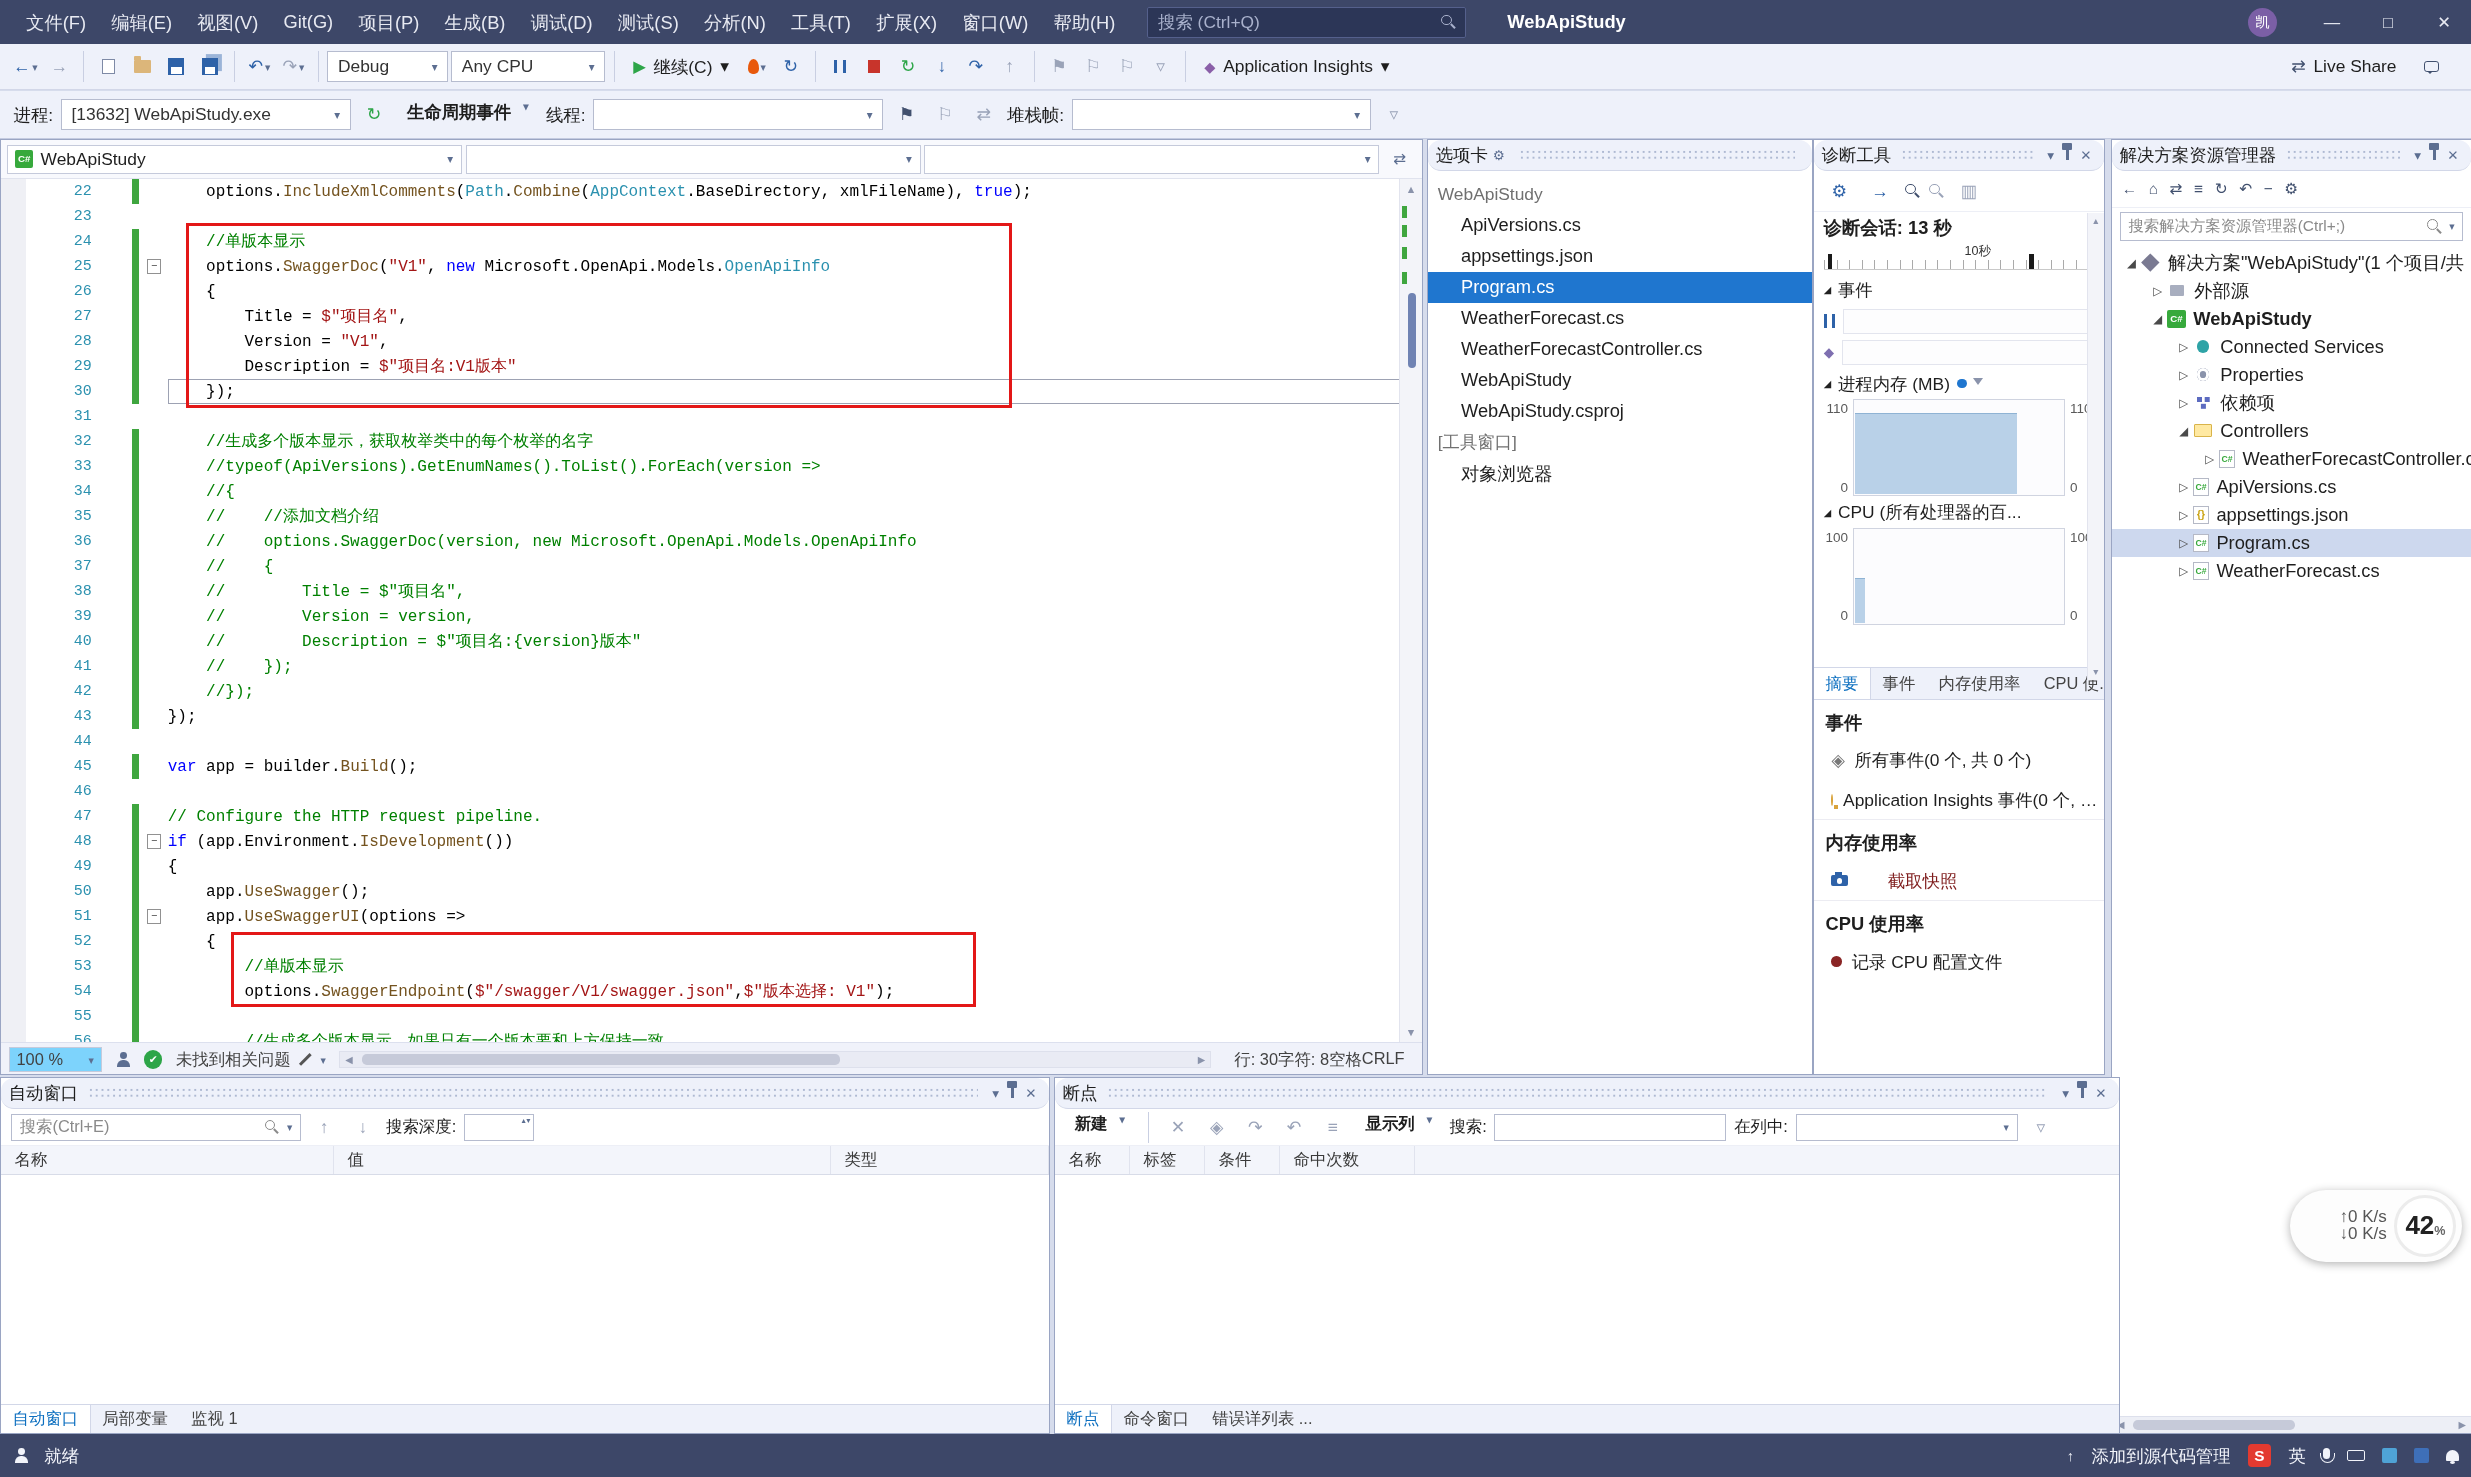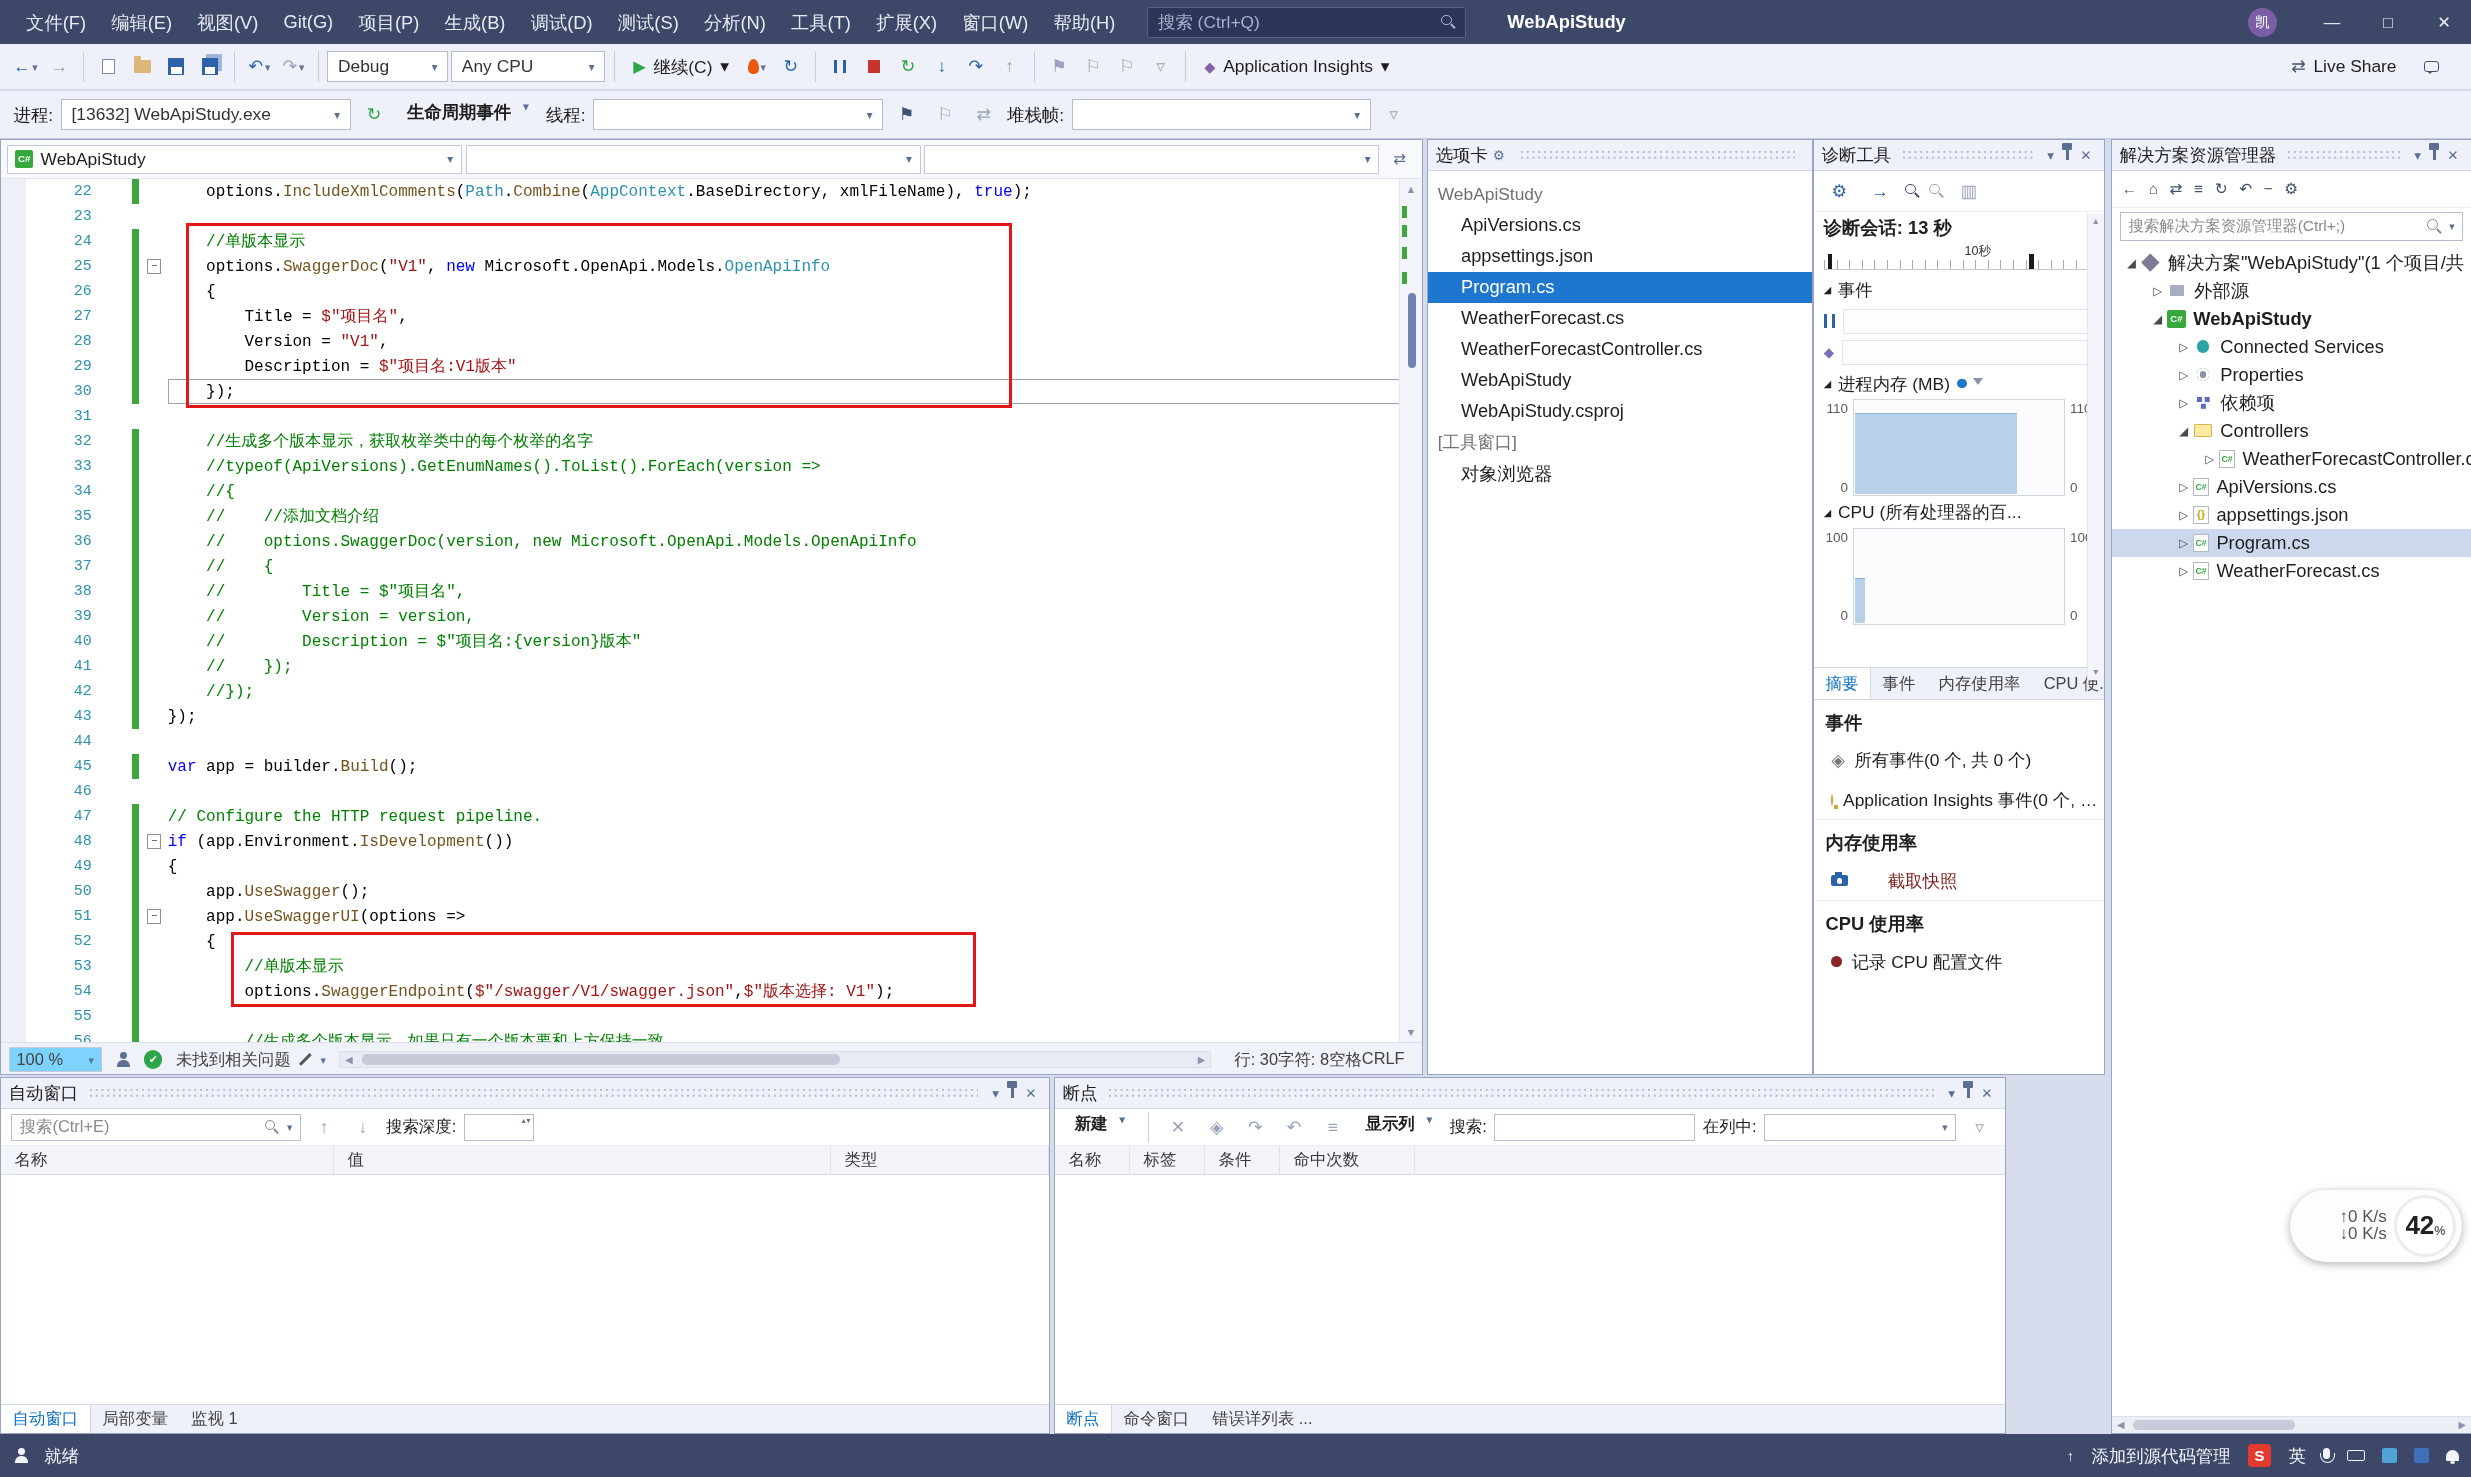--- a/index.html
+++ b/index.html
@@ -59,21 +59,21 @@
   .i-bell::after { content:''; position:absolute; left:3.9px; bottom:-2.9px; width:4.8px; height:2.9px; border-radius:50%; background:currentColor; }
   .i-mic { width:6.8px; height:10.6px; background:currentColor; border-radius:3.9px; position:relative; display:inline-block; margin-bottom:3.9px;}
   .i-mic::after { content:''; position:absolute; left:-3.4px; top:4.8px; width:13.5px; height:8.7px; border:1.4px solid currentColor; border-top:none; border-radius:0 0 7.7px 7.7px; }
   .i-kbd { width:17.4px; height:11.6px; border:1.4px solid currentColor; border-radius:1.9px; display:inline-block; }
   .i-bubble { width:15.4px; height:11.6px; border:1.4px solid currentColor; border-radius:2.9px; position:relative; display:inline-block; }
   .i-bubble::after { content:''; position:absolute; left:2.9px; bottom:-4.8px; border:2.9px solid transparent; border-top-color:currentColor; }
   .sq { width:14.5px; height:14.5px; display:inline-block; border-radius:1.9px; }
 
   
   .panel { position:absolute; background:#fff; border:1px solid #9AA5C3; display:flex; flex-direction:column; overflow:hidden; }
-  .panel-title { height:31px; flex:none; background:#EEF1FA; border-bottom:1px solid #D2D7E8; display:flex; align-items:center; padding:0 7.7px; font-size:17.4px; color:#1E1E1E; white-space:nowrap; }
+  .panel-title { height:31px; flex:none; background:#EEF1FA; border-bottom:1px solid #D2D7E8; display:flex; align-items:center; padding:0 7.7px; font-size:17.4px; color:#1E1E1E; white-space:nowrap;border-radius:13px; }
   .drag-dots { flex:1; height:11.6px; margin:0 9.7px; background-image:radial-gradient(circle,#AEB9D2 1.2px,transparent 1.4px); background-size:5.8px 5.8px; }
   .pt-ic { color:#5C6E91; font-size:13.5px; margin:0 4.8px; }
 
   
   .editor { left:0; top:139px; width:1423px; height:936px; }
   .navbar { height:39px; flex:none; background:#F8F9FD; border-bottom:1px solid #E0E3EE; display:flex; align-items:center; gap:3.9px; padding:0 5.8px; }
   .nav-combo { flex:1; height:29px; background:#fff; border:1px solid #C5CADB; display:flex; align-items:center; gap:7.7px; padding:0 7.7px; font-size:17.4px; }
   .nav-combo .arr { margin-left:auto; font-size:11.6px; color:#5C6E91; }
   .proj-ic { width:17.4px; height:17.4px; background:#37A93C; border-radius:1.9px; color:#fff; font-size:9.7px; font-weight:bold; display:flex; align-items:center; justify-content:center; }
   .proj-ic::after { content:'C#'; }
@@ -166,21 +166,21 @@
   .ic-json::after { content:'{}'; font-size:10px; }
   .ic-folder::before { content:''; width:16.4px; height:11.6px; background:#FFE9A2; border:1px solid #D9B44A; border-radius:1px; }
   .ic-connected::before { content:''; width:12.6px; height:12.6px; border-radius:50%; background:#2EA3A6; }
   .ic-properties::before { content:''; width:12.6px; height:12.6px; border-radius:50%; background:#8A93AB; box-shadow:inset 0 0 0 2.9px #fff, inset 0 0 0 5.8px #8A93AB; }
   .ic-dependencies::before { content:''; width:4.8px; height:4.8px; background:#5C6BC0; box-shadow:7.7px 0 0 #5C6BC0, 3.9px 6.8px 0 #5C6BC0; margin-right:7.7px; margin-bottom:5.8px; }
   .se-hscroll { height:17.4px; flex:none; display:flex; align-items:center; background:#EDEFF6; border-top:1px solid #DDE0EC; }
   .se-hscroll .sarr { width:17.4px; text-align:center; color:#8A93AB; font-size:9.7px; }
 
   
   .autos { left:0; top:1077px; width:1050px; height:357px; }
-  .bps { left:1054px; top:1077px; width:952px; height:357px; }
+  .bps { left:1054px; top:1077px; width:1066px; height:357px; }
   .pt-toolbar { height:37px; flex:none; display:flex; align-items:center; gap:7.7px; padding:0 10px; border-bottom:1px solid #EDEFF6; font-size:16.4px; }
   .mini-input { height:27px; border:1px solid #B6BCCF; background:#fff; display:flex; align-items:center; padding:0 7.7px; color:#8A8A8A; gap:7.7px; }
   .mini-input .sp { flex:1; white-space:nowrap; overflow:hidden; }
   .w-se { width:290px; } .w-bse { width:232px; } .w-bcol { width:222px; }
   .spin { width:70px; height:27px; border:1px solid #B6BCCF; background:#fff; position:relative; }
   .spin::after { content:'▲▼'; position:absolute; right:2.9px; top:1.9px; font-size:6.8px; color:#5C6E91; line-height:10.6px; width:9.7px; letter-spacing:-1.9px; white-space:pre-wrap; }
   .tbtn { display:flex; align-items:flex-start; gap:12px; padding:0 9.7px; height:29px; color:#1E1E1E; white-space:nowrap;font-weight:bold; }
   .tbtn .arr { font-size:10.6px; color:#5C6E91; }
   .colhdr { height:29px; flex:none; display:flex; align-items:stretch; background:#F3F5FB; border-bottom:1px solid #D8DCE8; font-size:16.4px; color:#3A3A3A; }
   .acol,.bcol { display:flex; align-items:center; padding-left:13.5px; border-right:1px solid #E0E3EE; }

